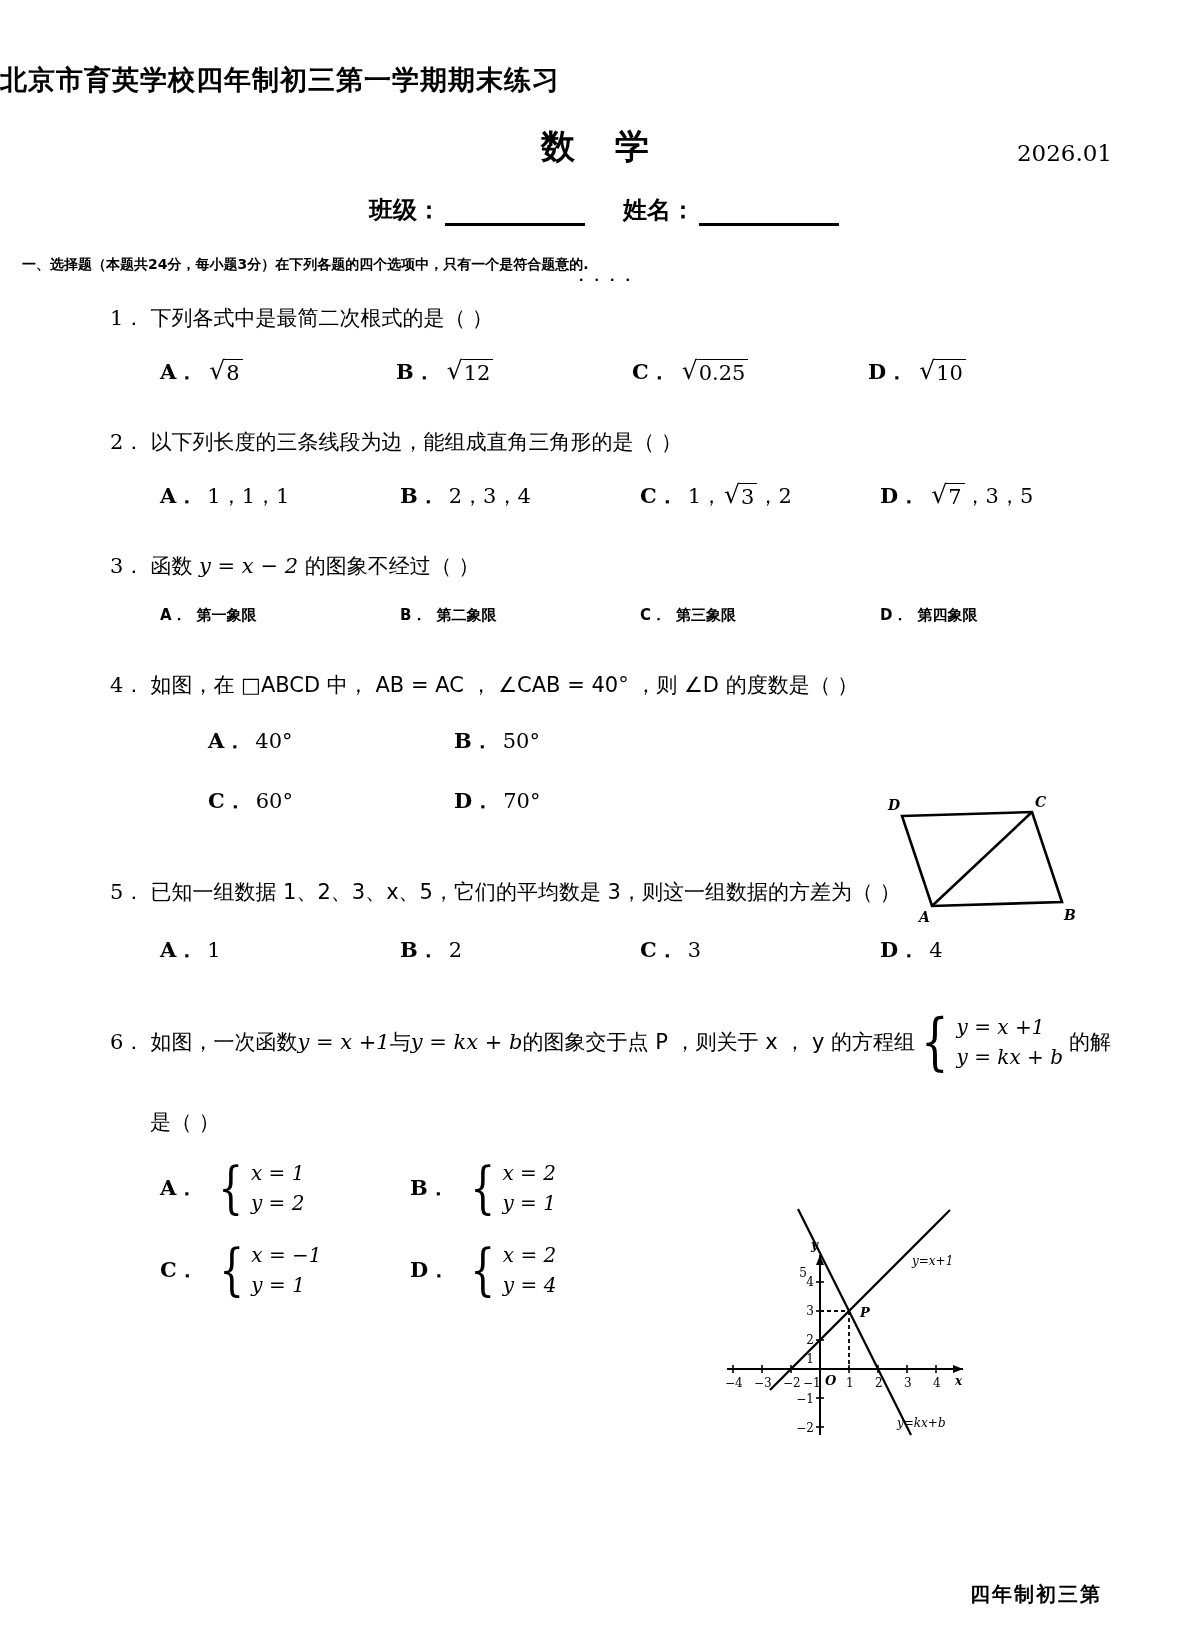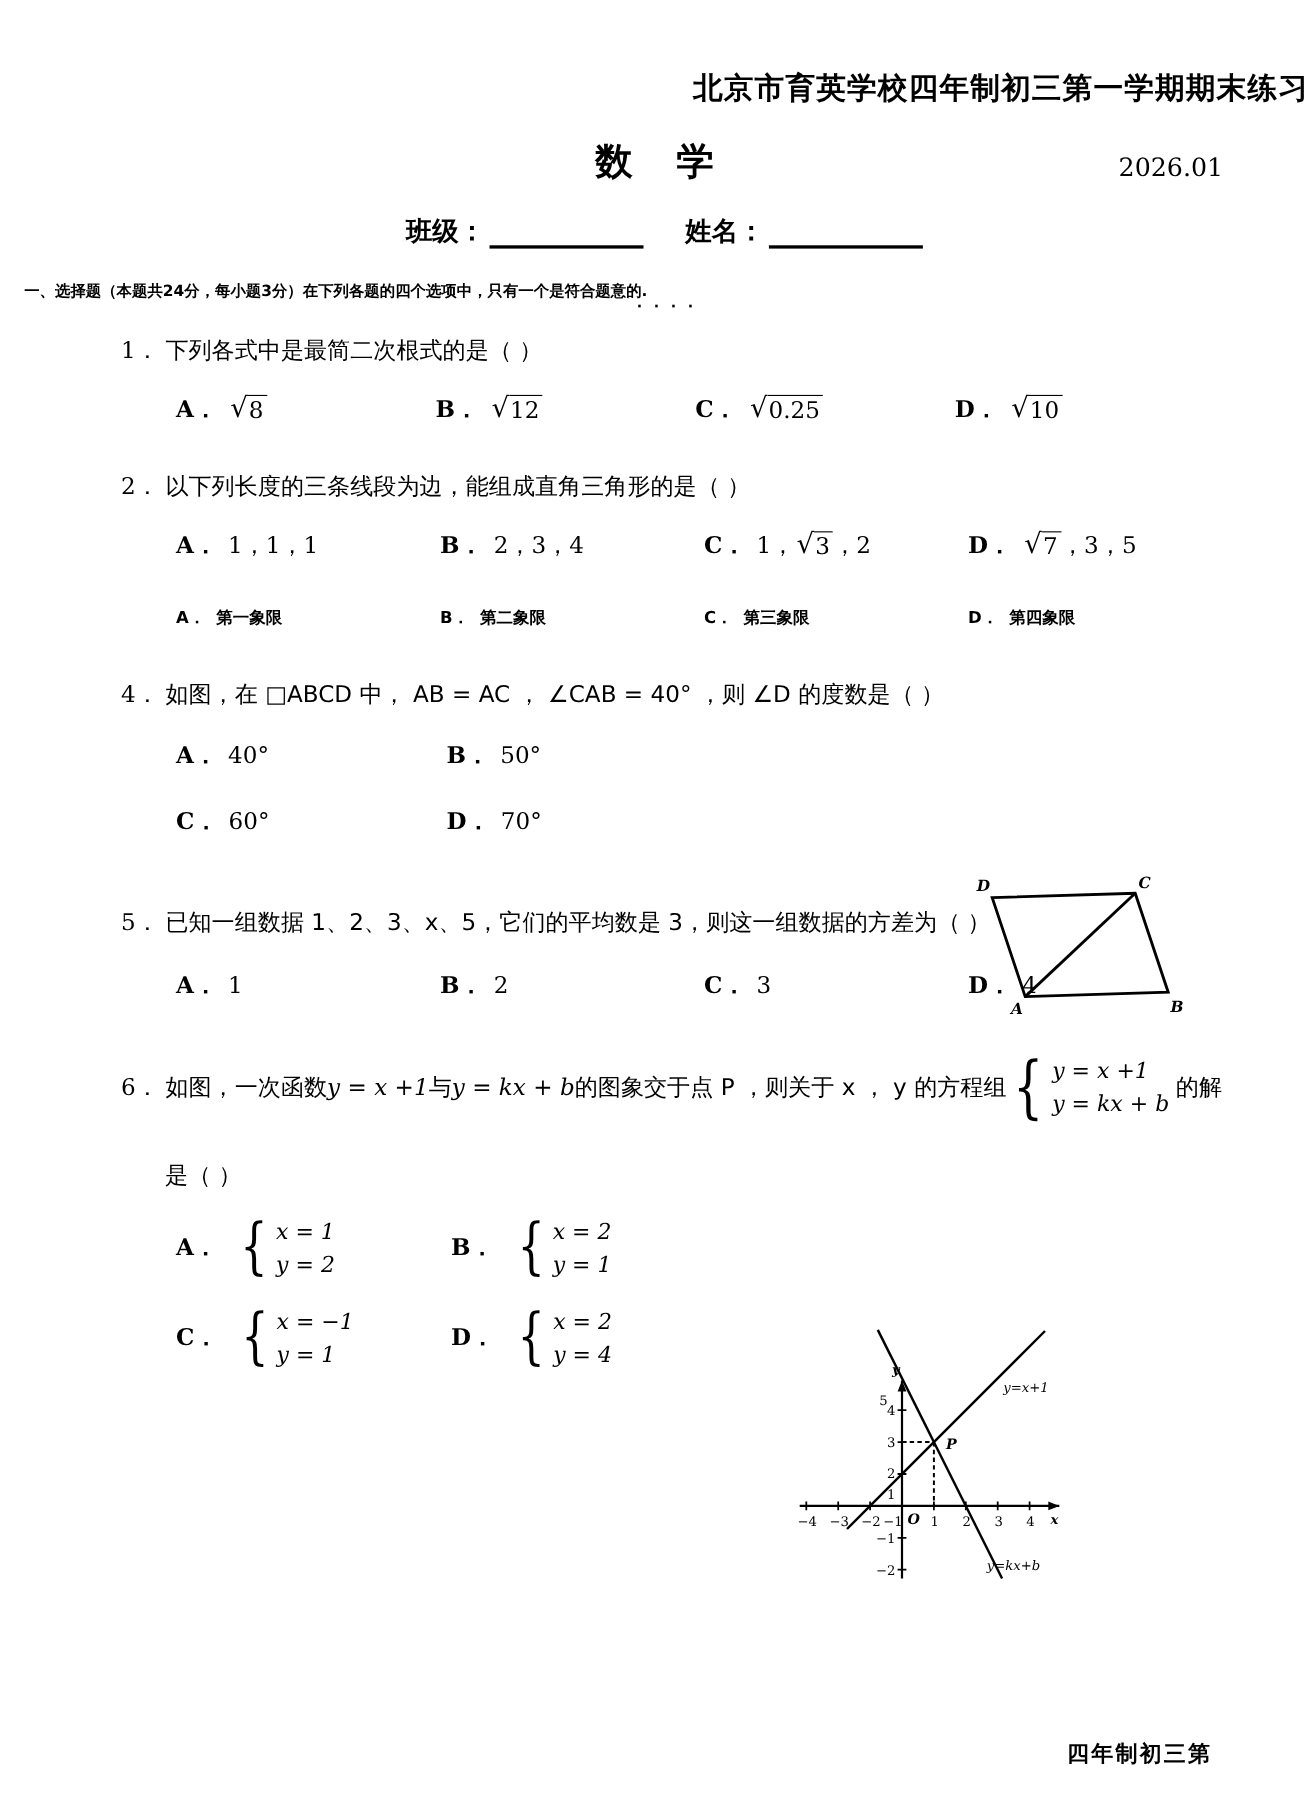--- a/index.html
+++ b/index.html
@@ -17,21 +17,21 @@
   }
   .page {
     position: relative;
     width: 1190px;
     height: 1642px;
     padding: 0;
   }
 
   
   .doc-title {
-    text-align: right;
+    text-align: left;
     font-family: "DejaVu Sans", "Liberation Sans", sans-serif;
     font-weight: bold;
     font-size: 27px;
     letter-spacing: 1px;
     margin-top: 62px;
   }
   .subject-row {
     position: relative;
     margin-top: 26px;
     height: 48px;
@@ -115,21 +115,21 @@
   }
   .opt {
     font-family: "DejaVu Serif", "Liberation Serif", serif;
     white-space: nowrap;
   }
   .opt .lab { font-weight: bold; margin-right: 10px; }
   .opt-cn { font-family: "DejaVu Sans", "Liberation Sans", sans-serif; font-weight: bold; font-size: 15px;}
 
   .w1 { width: 236px; }
   .w2 { width: 240px; }
-  .w3 { width: 246px; }
+  .w3 { width: 246px; margin-left: 48px; }
 
   i.mathit { font-family: "DejaVu Serif", "Liberation Serif", serif; font-style: italic; }
 
   
   .rad {
     display: inline-flex;
     align-items: stretch;
     position: relative;
     padding-left: 2px;
   }
@@ -276,20 +276,23 @@
       <div class="opt">
         <span class="lab">D．</span><span class="rad">
             <span class="sign">√</span>
             <span class="body">7</span>
           </span><span>，3，5</span>
       </div>
     </div>
   </div>
 
   <div class="q" style="margin-top:42px;">
+    <div class="q-stem">
+      <span class="q-num">3．</span><span>函数 </span><i class="mathit">y = x − 2</i><span> 的图象不经过（     ）</span>
+    </div>
     <div class="opts">
       <div class="opt opt-cn w2">
         <span class="lab">A．</span><span>第一象限</span>
       </div>
       <div class="opt opt-cn w2">
         <span class="lab">B．</span><span>第二象限</span>
       </div>
       <div class="opt opt-cn w2">
         <span class="lab">C．</span><span>第三象限</span>
       </div>

